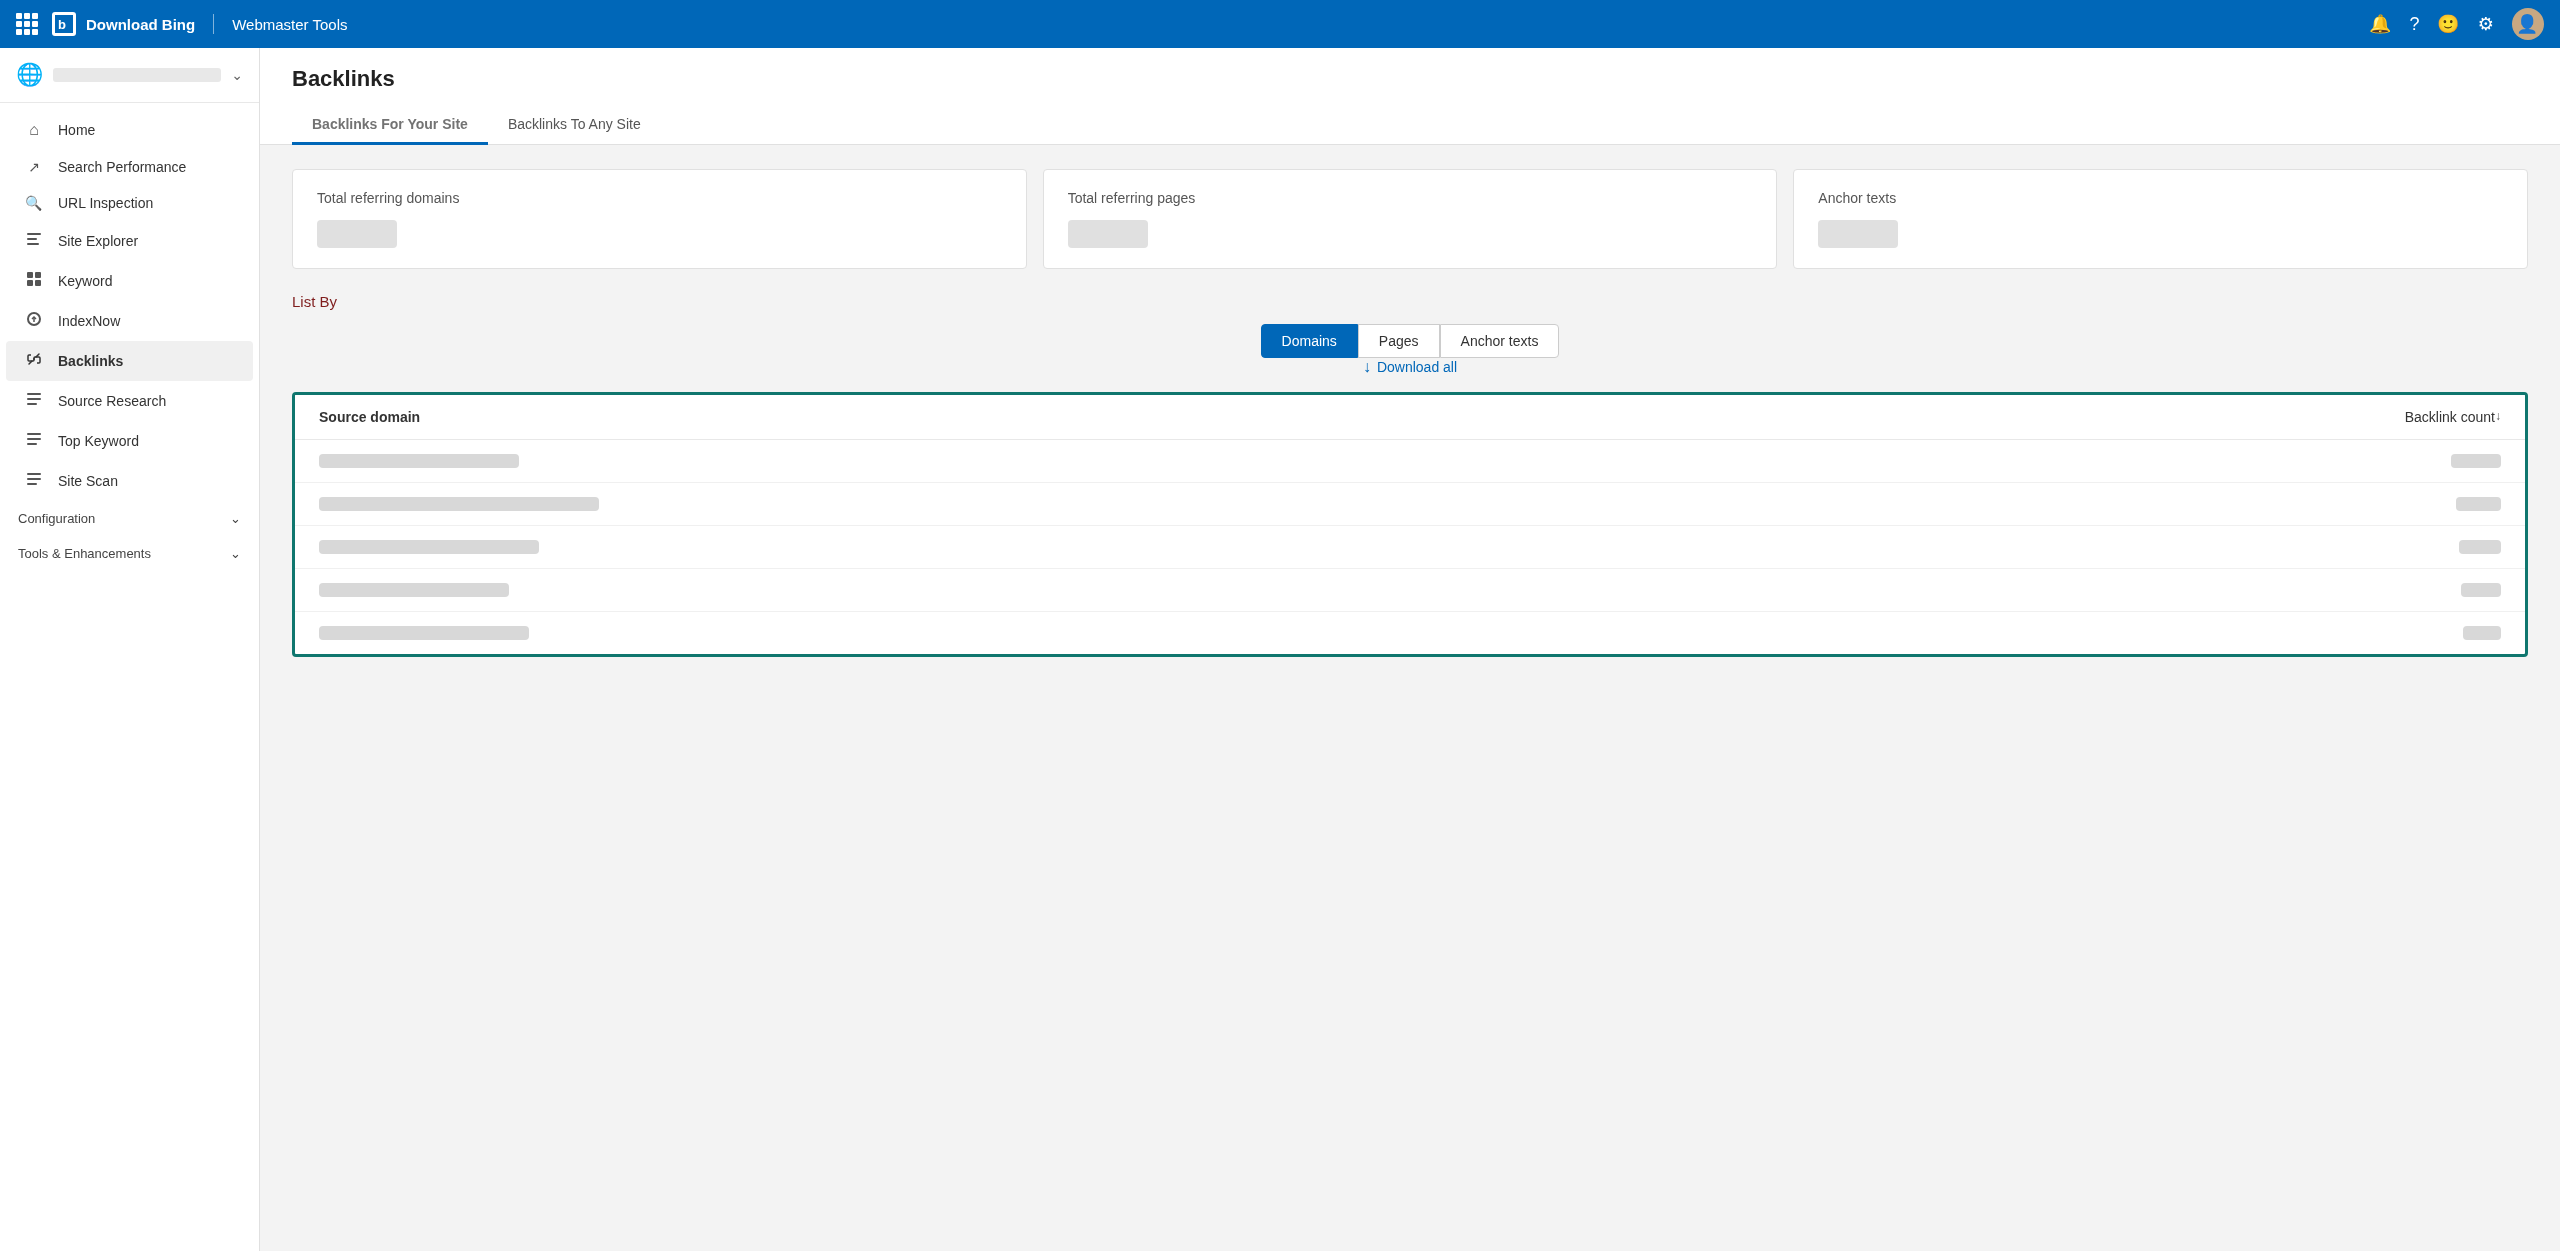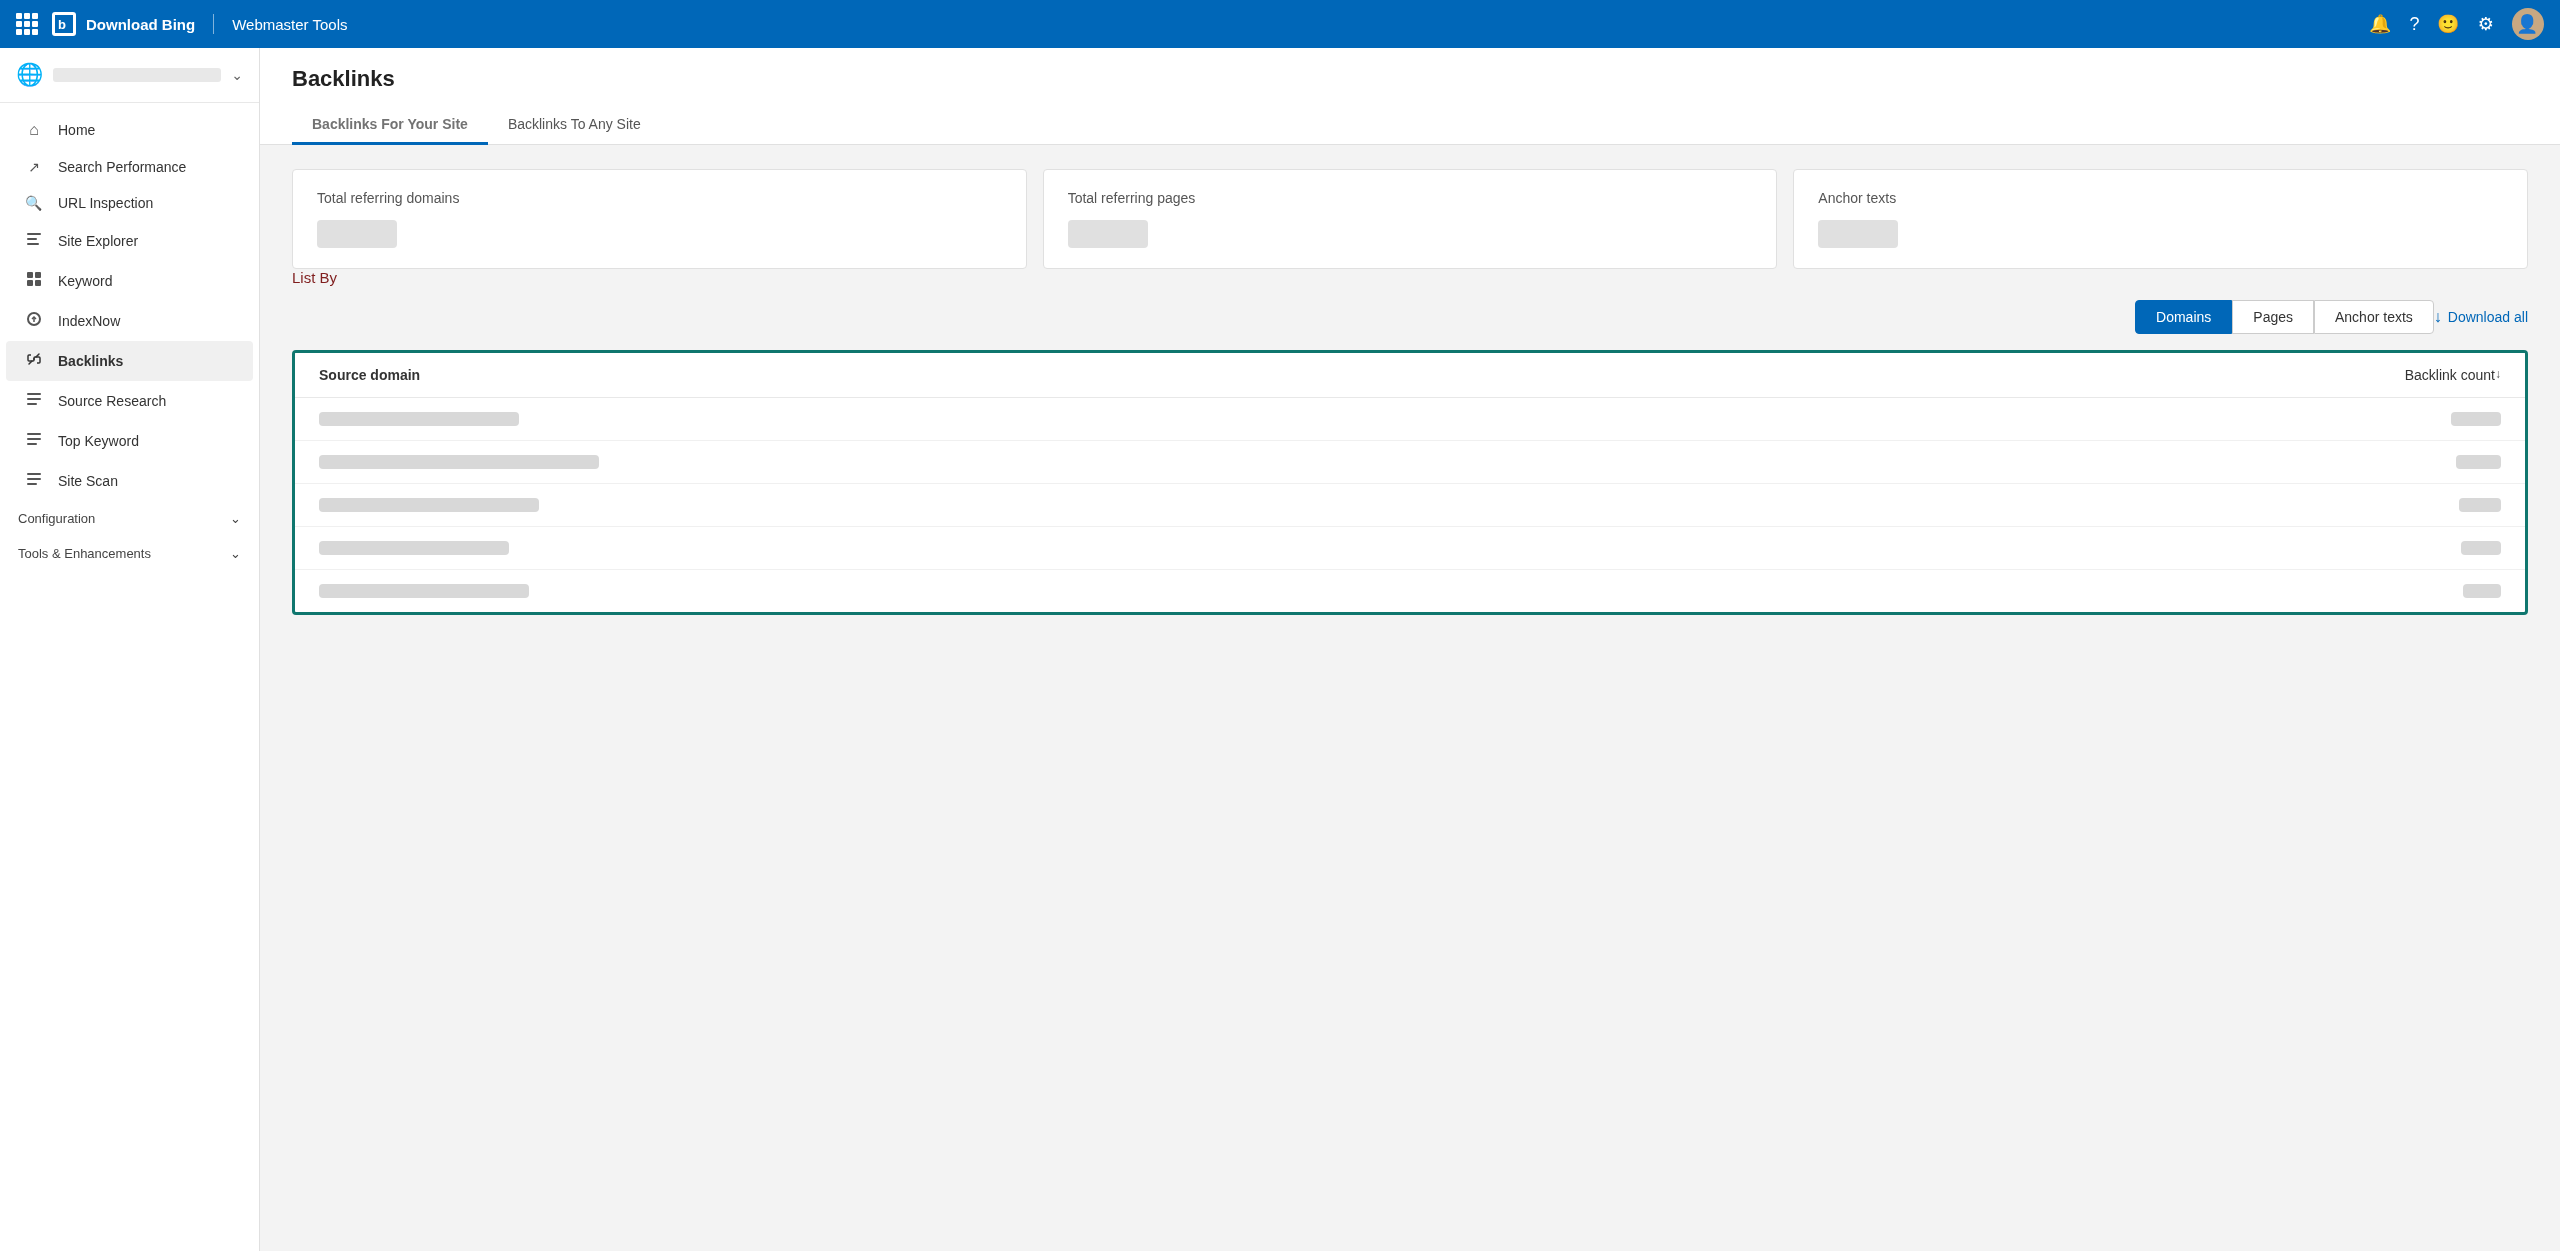--- a/index.html
+++ b/index.html
@@ -98,38 +98,39 @@
     .main-tab.active {
       color: #737373;
       font-weight: 600;
       border-bottom: 3px solid #0067b8;
     }
 
     
     .main-content { padding: 24px 32px; }
 
     
-    .stat-cards { display: grid; grid-template-columns: repeat(3, 1fr); gap: 16px; }
+    .stat-cards { display: grid; grid-template-columns: repeat(3, 1fr); gap: 16px; margin-bottom: 24px; }
     .stat-card {
       background: white;
       border: 1px solid #e0e0e0;
       border-radius: 4px;
       padding: 20px 24px;
     }
     .stat-card-title { font-size: 14px; color: #555; margin-bottom: 14px; }
     .stat-card-value { height: 28px; background: #e0e0e0; border-radius: 4px; width: 80px; }
 
     
     .list-by-section { background: #f3f3f3; }
     .list-by-label { font-size: 15px; color: #7f1d1d; margin-bottom: 14px; font-weight: 400; }
     .list-by-controls {
       display: flex;
       align-items: center;
-      justify-content: flex-end;
+      justify-content: space-between;
       margin-bottom: 16px;
+      flex-direction: column;
     }
     .list-by-buttons { display: flex; gap: 0; }
     .list-by-btn {
       padding: 8px 20px;
       font-size: 14px;
       cursor: pointer;
       border: 1px solid #ccc;
       background: white;
       color: #333;
     }

